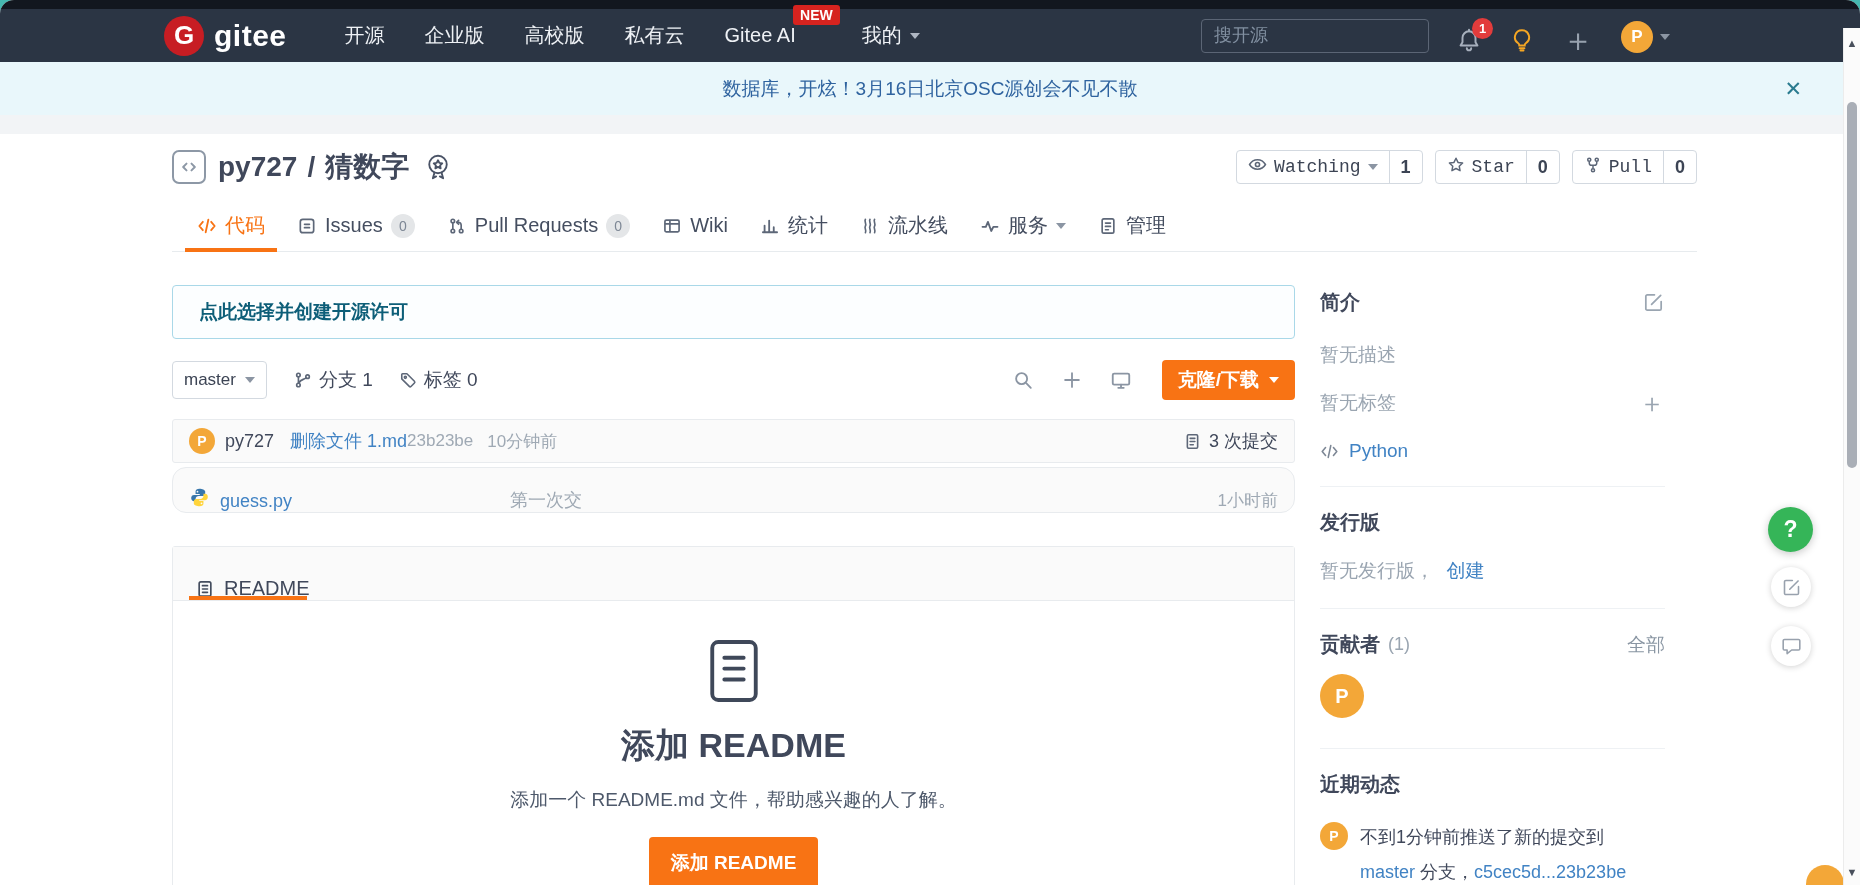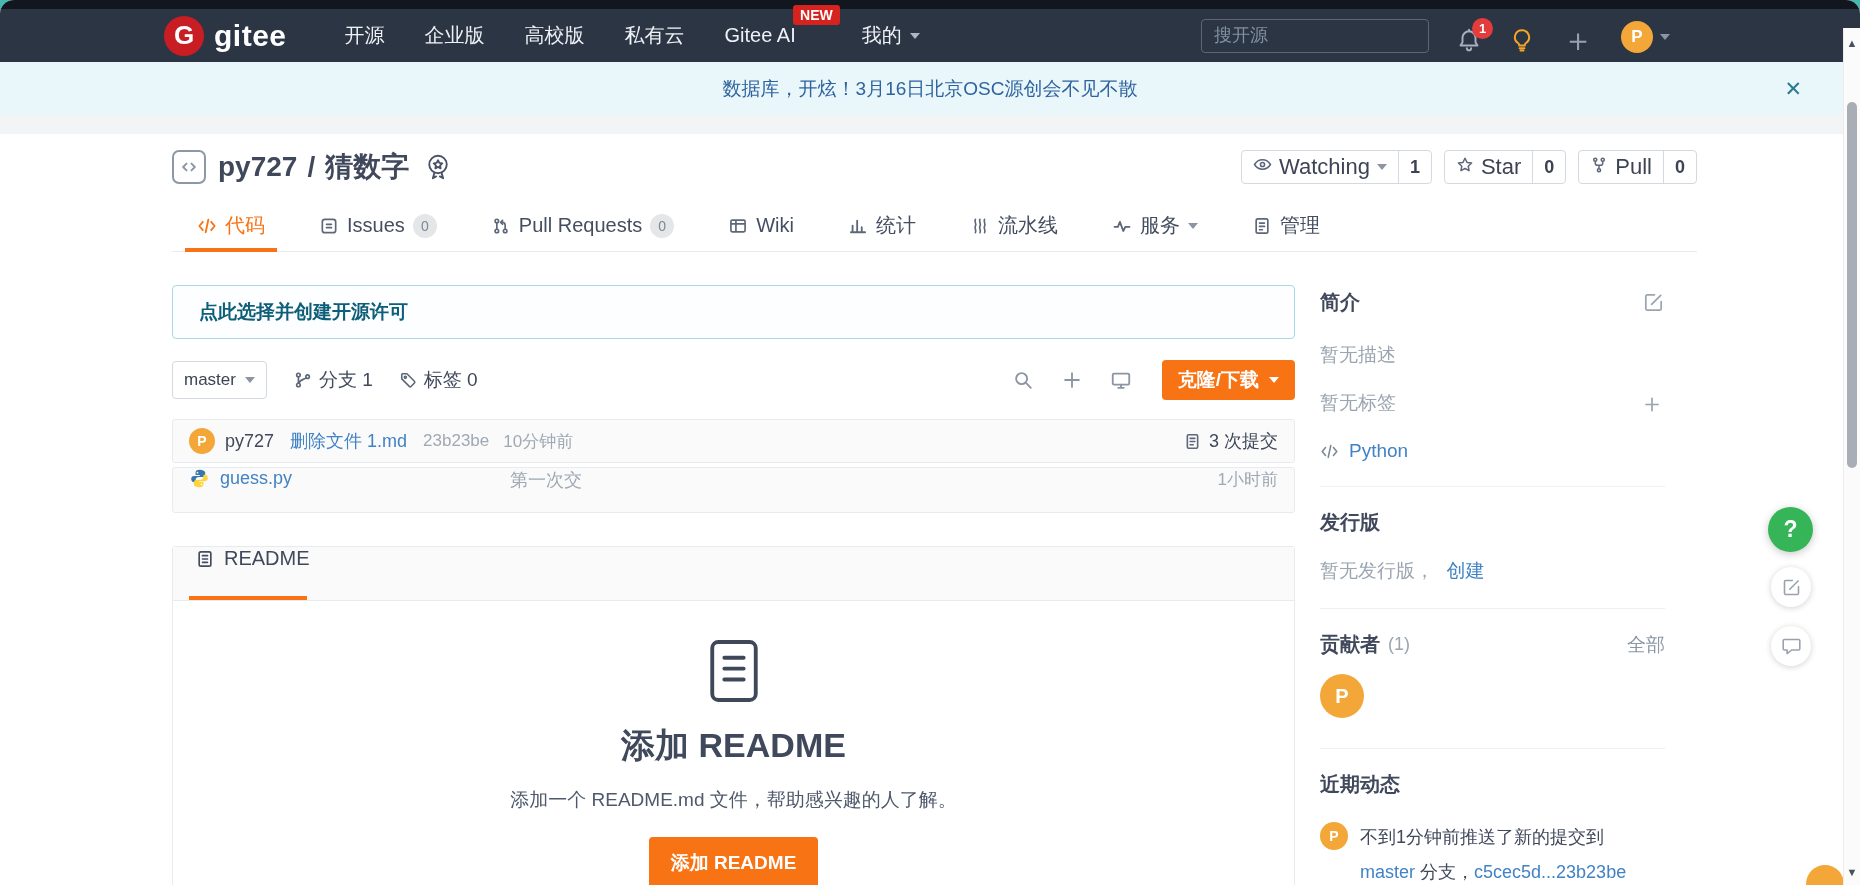--- a/index.html
+++ b/index.html
@@ -55,26 +55,26 @@
   .repo-title-row { height:66px; display:flex; align-items:center; }
   .repo-icon { width:34px; height:34px; border:2px solid #8d98a6; border-radius:7px; color:#8d98a6;
                display:flex; align-items:center; justify-content:center; flex:none; }
   .repo-title { font-size:28px; font-weight:bold; color:#40485b; margin-left:12px;
                 display:flex; align-items:center; gap:10px; }
   .repo-title a { color:#40485b; text-decoration:none; cursor:pointer; }
   .medal { margin-left:14px; color:#4a5366; display:flex; }
   .title-actions { margin-left:auto; display:flex; gap:12px; }
   .act-btn { display:flex; align-items:stretch; background:#fff; border:1px solid #d3d9e0;
              border-radius:4px; height:34px; overflow:hidden; cursor:pointer; }
-  .act-main { display:flex; align-items:center; gap:7px; padding:0 11px; font-size:22px; color:#3c4454; }
+  .act-main { display:flex; align-items:center; gap:7px; padding:0 11px; font-size:18px; color:#3c4454;font-family:Liberation Mono, monospace; }
   .act-count { display:flex; align-items:center; padding:0 11px; border-left:1px solid #d3d9e0;
                font-size:18px; font-weight:bold; color:#3c4454; }
 
   .repo-tabs { display:flex; align-items:center; height:52px; border-bottom:1px solid #e7ebee;
-               gap:54px; padding-left:25px; }
+               gap:32px; padding-left:25px; }
   .tab { display:flex; align-items:center; gap:8px; font-size:20px; color:#454e60; position:relative;
          height:100%; cursor:pointer; text-decoration:none; }
   .tab .ticon { display:flex; color:#5d6778; }
   .tab.active, .tab.active .ticon { color:#f87314; }
   .tab.active::after { content:""; position:absolute; left:-12px; right:-12px; bottom:-1px;
                        height:4px; background:#f87314; }
   .tab-badge { width:24px; height:24px; border-radius:50%; background:#e4e6e8; color:#7d8795;
                font-size:14px; display:flex; align-items:center; justify-content:center; }
 
   
@@ -95,35 +95,35 @@
   .bar-icons { margin-left:auto; display:flex; align-items:center; gap:27px; color:#8b95a3; }
   .bar-icons .ticon { display:flex; cursor:pointer; }
   .clone-btn { margin-left:30px; height:40px; padding:0 16px; background:#f87314; border:none; border-radius:4px;
                color:#fff; font-size:19px; font-weight:bold; display:flex; align-items:center; gap:10px; cursor:pointer; }
 
   .commit-bar { height:44px; background:#fafafa; border:1px solid #e8ebee; border-radius:3px;
                 display:flex; align-items:center; padding:0 16px; margin-bottom:4px; }
   .av-sm { width:26px; height:26px; font-size:14px; }
   .commit-author { font-size:18px; color:#40485b; margin-left:10px; }
   .commit-msg { font-size:18px; color:#4183c4; margin-left:16px; text-decoration:none; cursor:pointer; }
-  .commit-hash { font-size:17px; color:#9fa9b4; margin-left:16px; }
+  .commit-hash { font-size:17px; color:#9fa9b4; }
   .commit-time { font-size:17px; color:#9fa9b4; margin-left:14px; }
   .commit-count { margin-left:auto; display:flex; align-items:center; gap:7px; font-size:18px;
                   color:#40485b; cursor:pointer; }
   .commit-count .ticon { display:flex; color:#5d6778; }
 
-  .file-row { height:46px; background:#fafafa; border:1px solid #e8ebee; border-radius:3px;
-              display:flex; align-items:flex-start; padding:0 16px; margin-bottom:33px; }
+  .file-row { height:46px; background:#fafafa; border:1px solid #e8ebee; border-radius:14px;
+              display:flex; align-items:flex-end; padding:0 16px; margin-bottom:33px; }
   .file-name { font-size:18px; color:#4183c4; margin-left:10px; width:290px; text-decoration:none; cursor:pointer; }
   .file-msg { font-size:18px; color:#9fa9b4; flex:1; }
   .file-time { font-size:17px; color:#9fa9b4; }
 
   .readme-card { border:1px solid #e8ebee; border-radius:3px; min-height:340px; }
   .readme-head { height:54px; background:#fafafa; border-bottom:1px solid #e8ebee; display:flex;
-                 align-items:flex-start; padding:0 22px; position:relative; }
+                 align-items:flex-end; padding:0 22px; position:relative; }
   .readme-tab { display:flex; align-items:center; gap:9px; font-size:20px; color:#40485b; cursor:pointer; }
   .readme-tab .ticon { display:flex; color:#444d5e; }
   .readme-underline { position:absolute; left:16px; bottom:0; width:118px; height:4px; background:#f87314; }
   .readme-body { display:flex; flex-direction:column; align-items:center; padding-top:36px; background:#fff; }
   .readme-big-icon { color:#3f4859; display:flex; }
   .readme-title { font-size:34px; font-weight:bold; color:#40485b; margin-top:18px; }
   .readme-desc { font-size:19px; color:#4e596b; margin-top:18px; }
   .readme-btn { margin-top:24px; background:#f87314; color:#fff; font-size:19px; font-weight:bold;
                 border:none; border-radius:4px; padding:13px 22px; cursor:pointer; }
 

